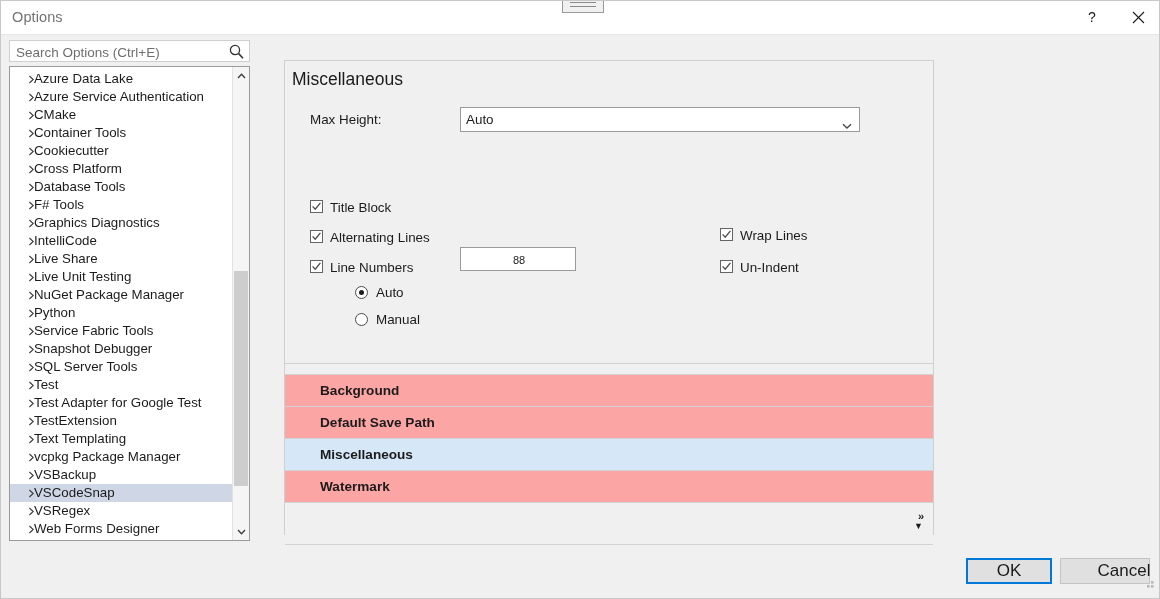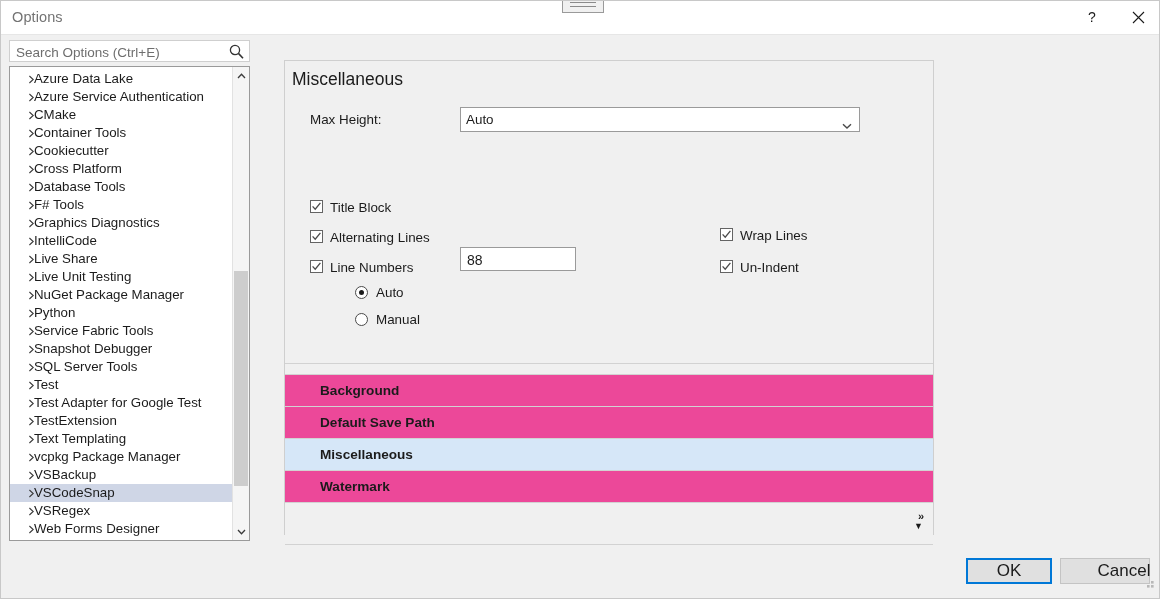--- a/index.html
+++ b/index.html
@@ -189,21 +189,21 @@
     width: 116px; height: 24px;
     background: #ffffff;
     border: 1px solid #9a9a9a;
     box-sizing: border-box;
   }
   .num-input input {
     position: absolute; left: 4px; top: 0;
     width: 104px; height: 22px;
     border: none; outline: none; background: transparent;
     font-family: "Liberation Sans", sans-serif;
-    font-size: 14px; color: #1b1b1b;
+    font-size: 11px; color: #1b1b1b; text-align: center;
   }
   
   .splitter {
     position: absolute; left: 0; top: 302px;
     width: 648px; height: 12px;
     border-top: 1px solid #d2d2d2;
     border-bottom: 1px solid #d2d2d2;
     background: #f0f0f0;
     box-sizing: border-box;
   }
@@ -213,21 +213,21 @@
   }
   
   .accordion {
     position: absolute; left: 0; top: 314px;
     width: 648px;
   }
   .acc-item {
     position: relative;
     height: 32px;
     border-bottom: 1px solid #d2d2d2;
-    background: #ec4899;
+    background: #fca5a5;
     box-sizing: border-box;
   }
   .acc-item.active { background: #d6e7f8; }
   .acc-label {
     position: absolute; left: 35px; top: 8px;
     font-size: 13.6px; font-weight: bold; color: #1b1b1b;
   }
   .acc-overflow {
     position: relative;
     height: 42px;

